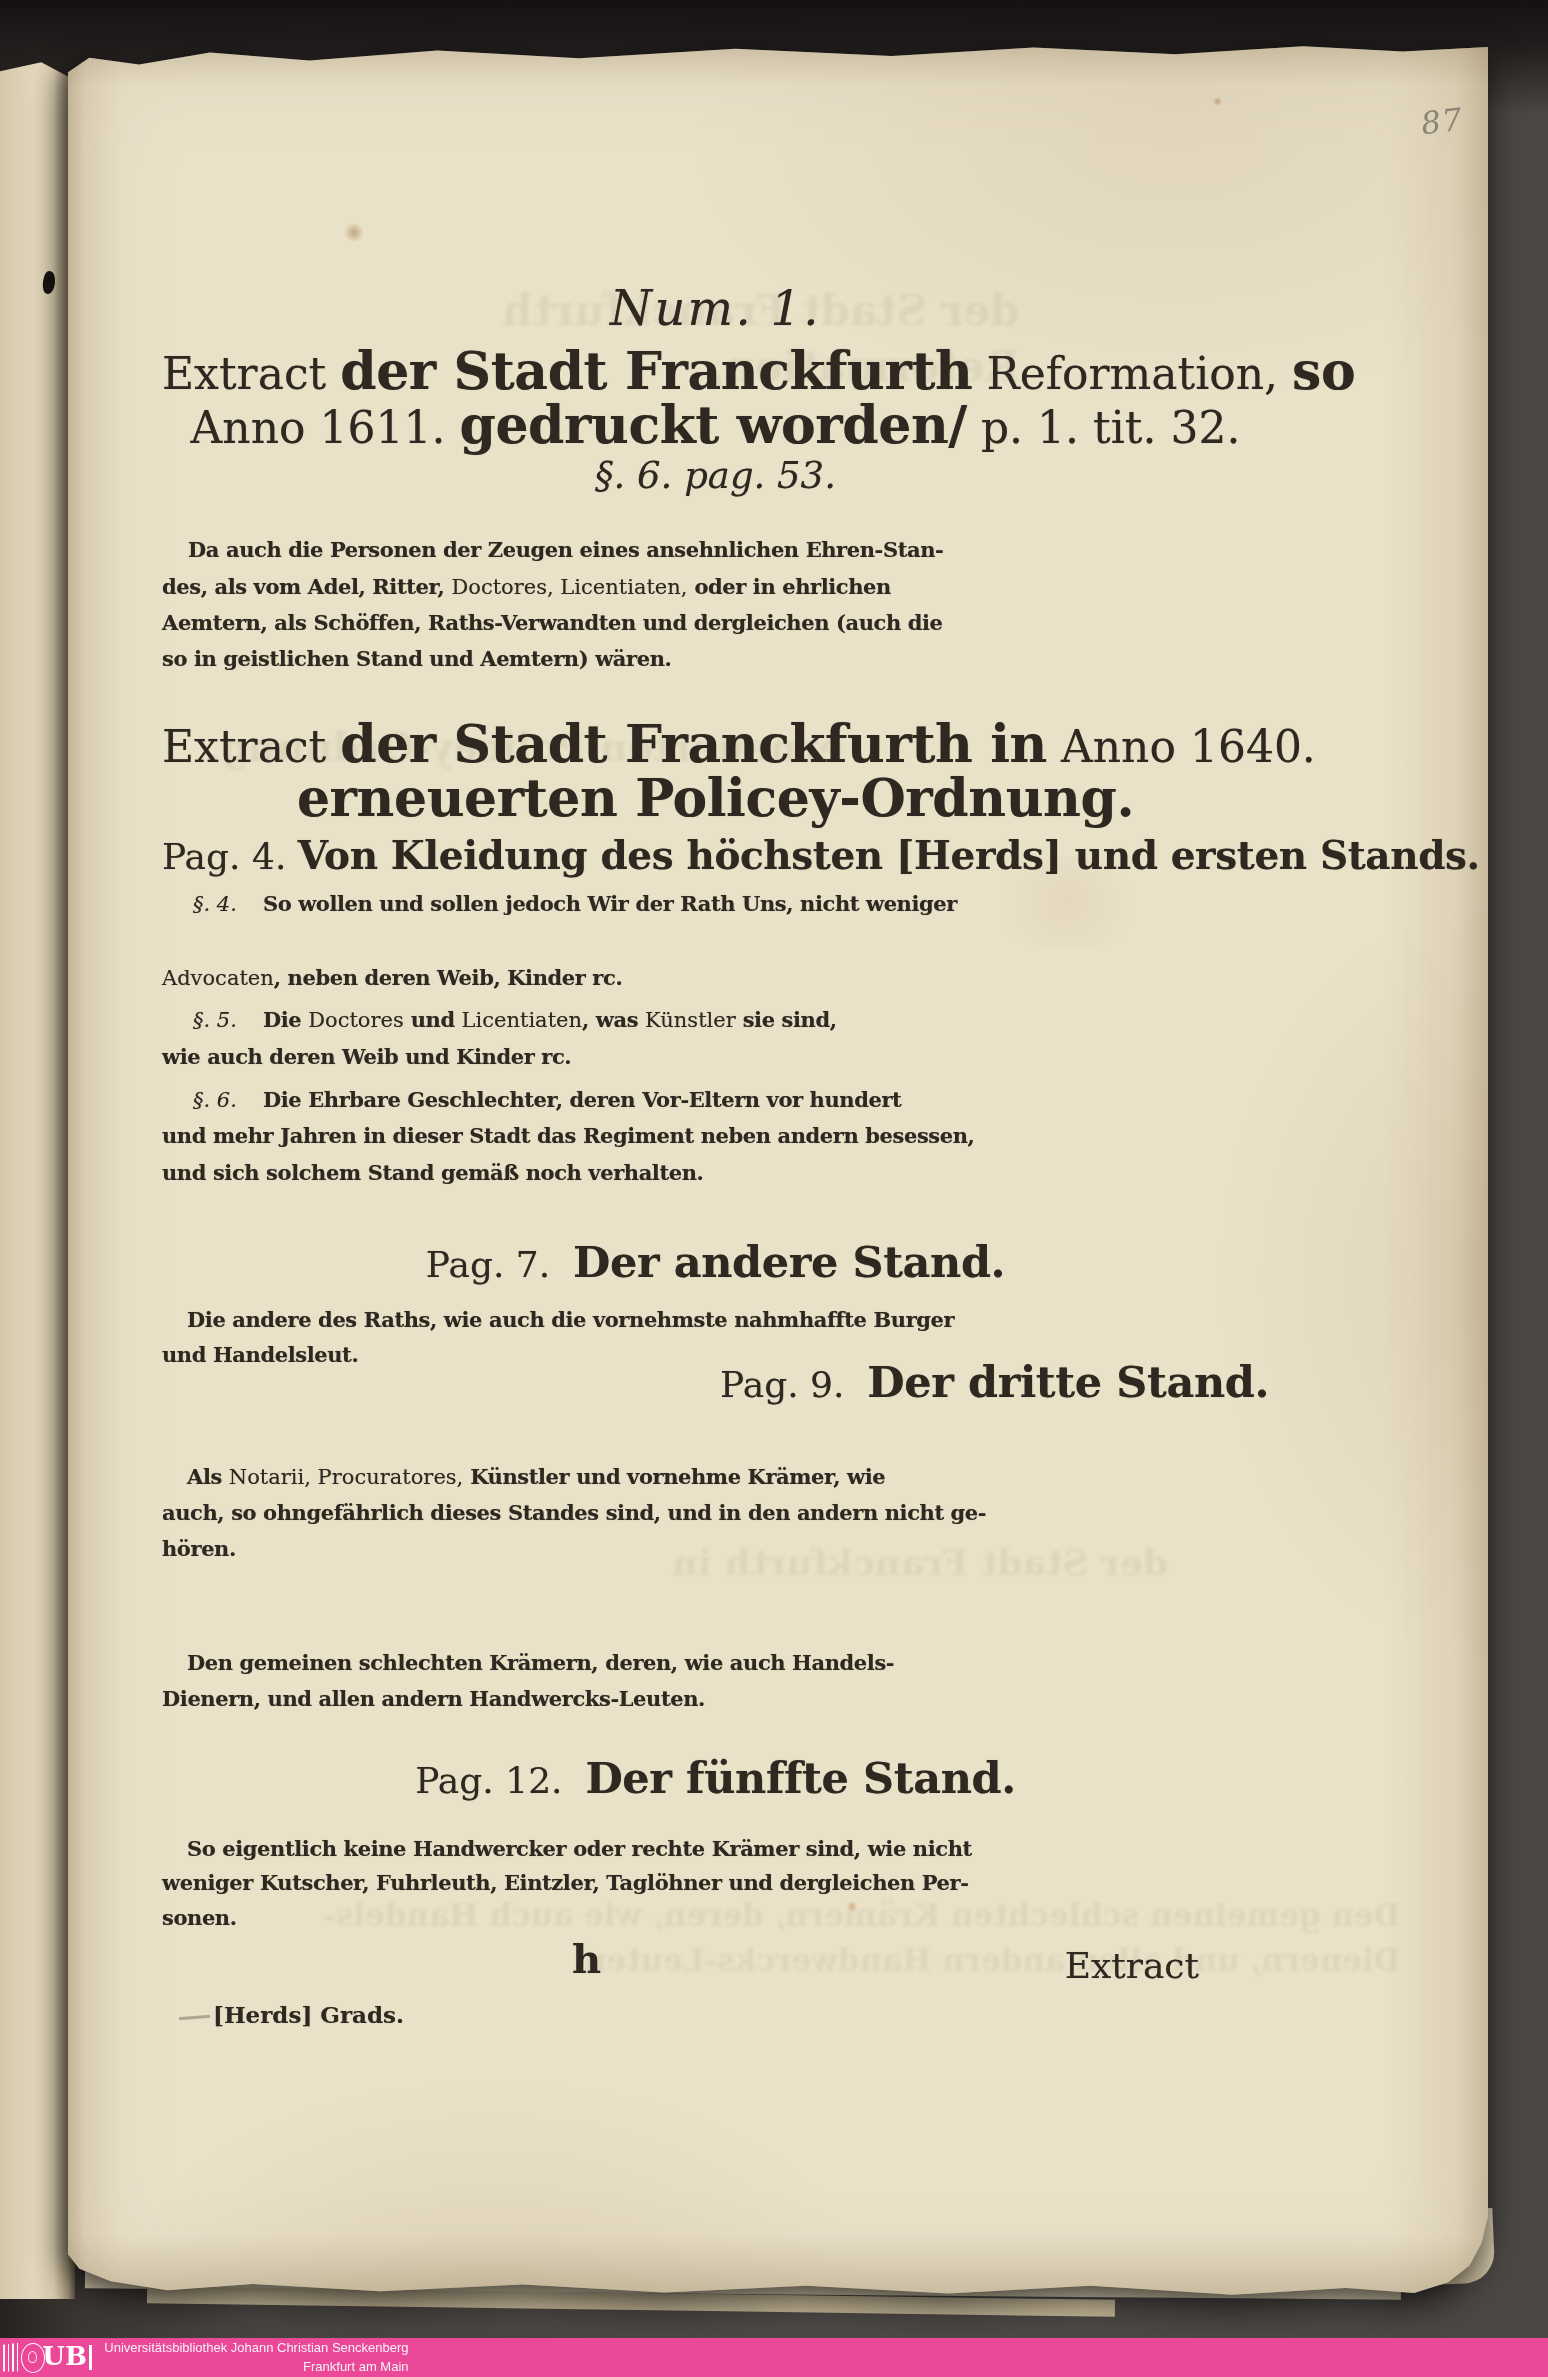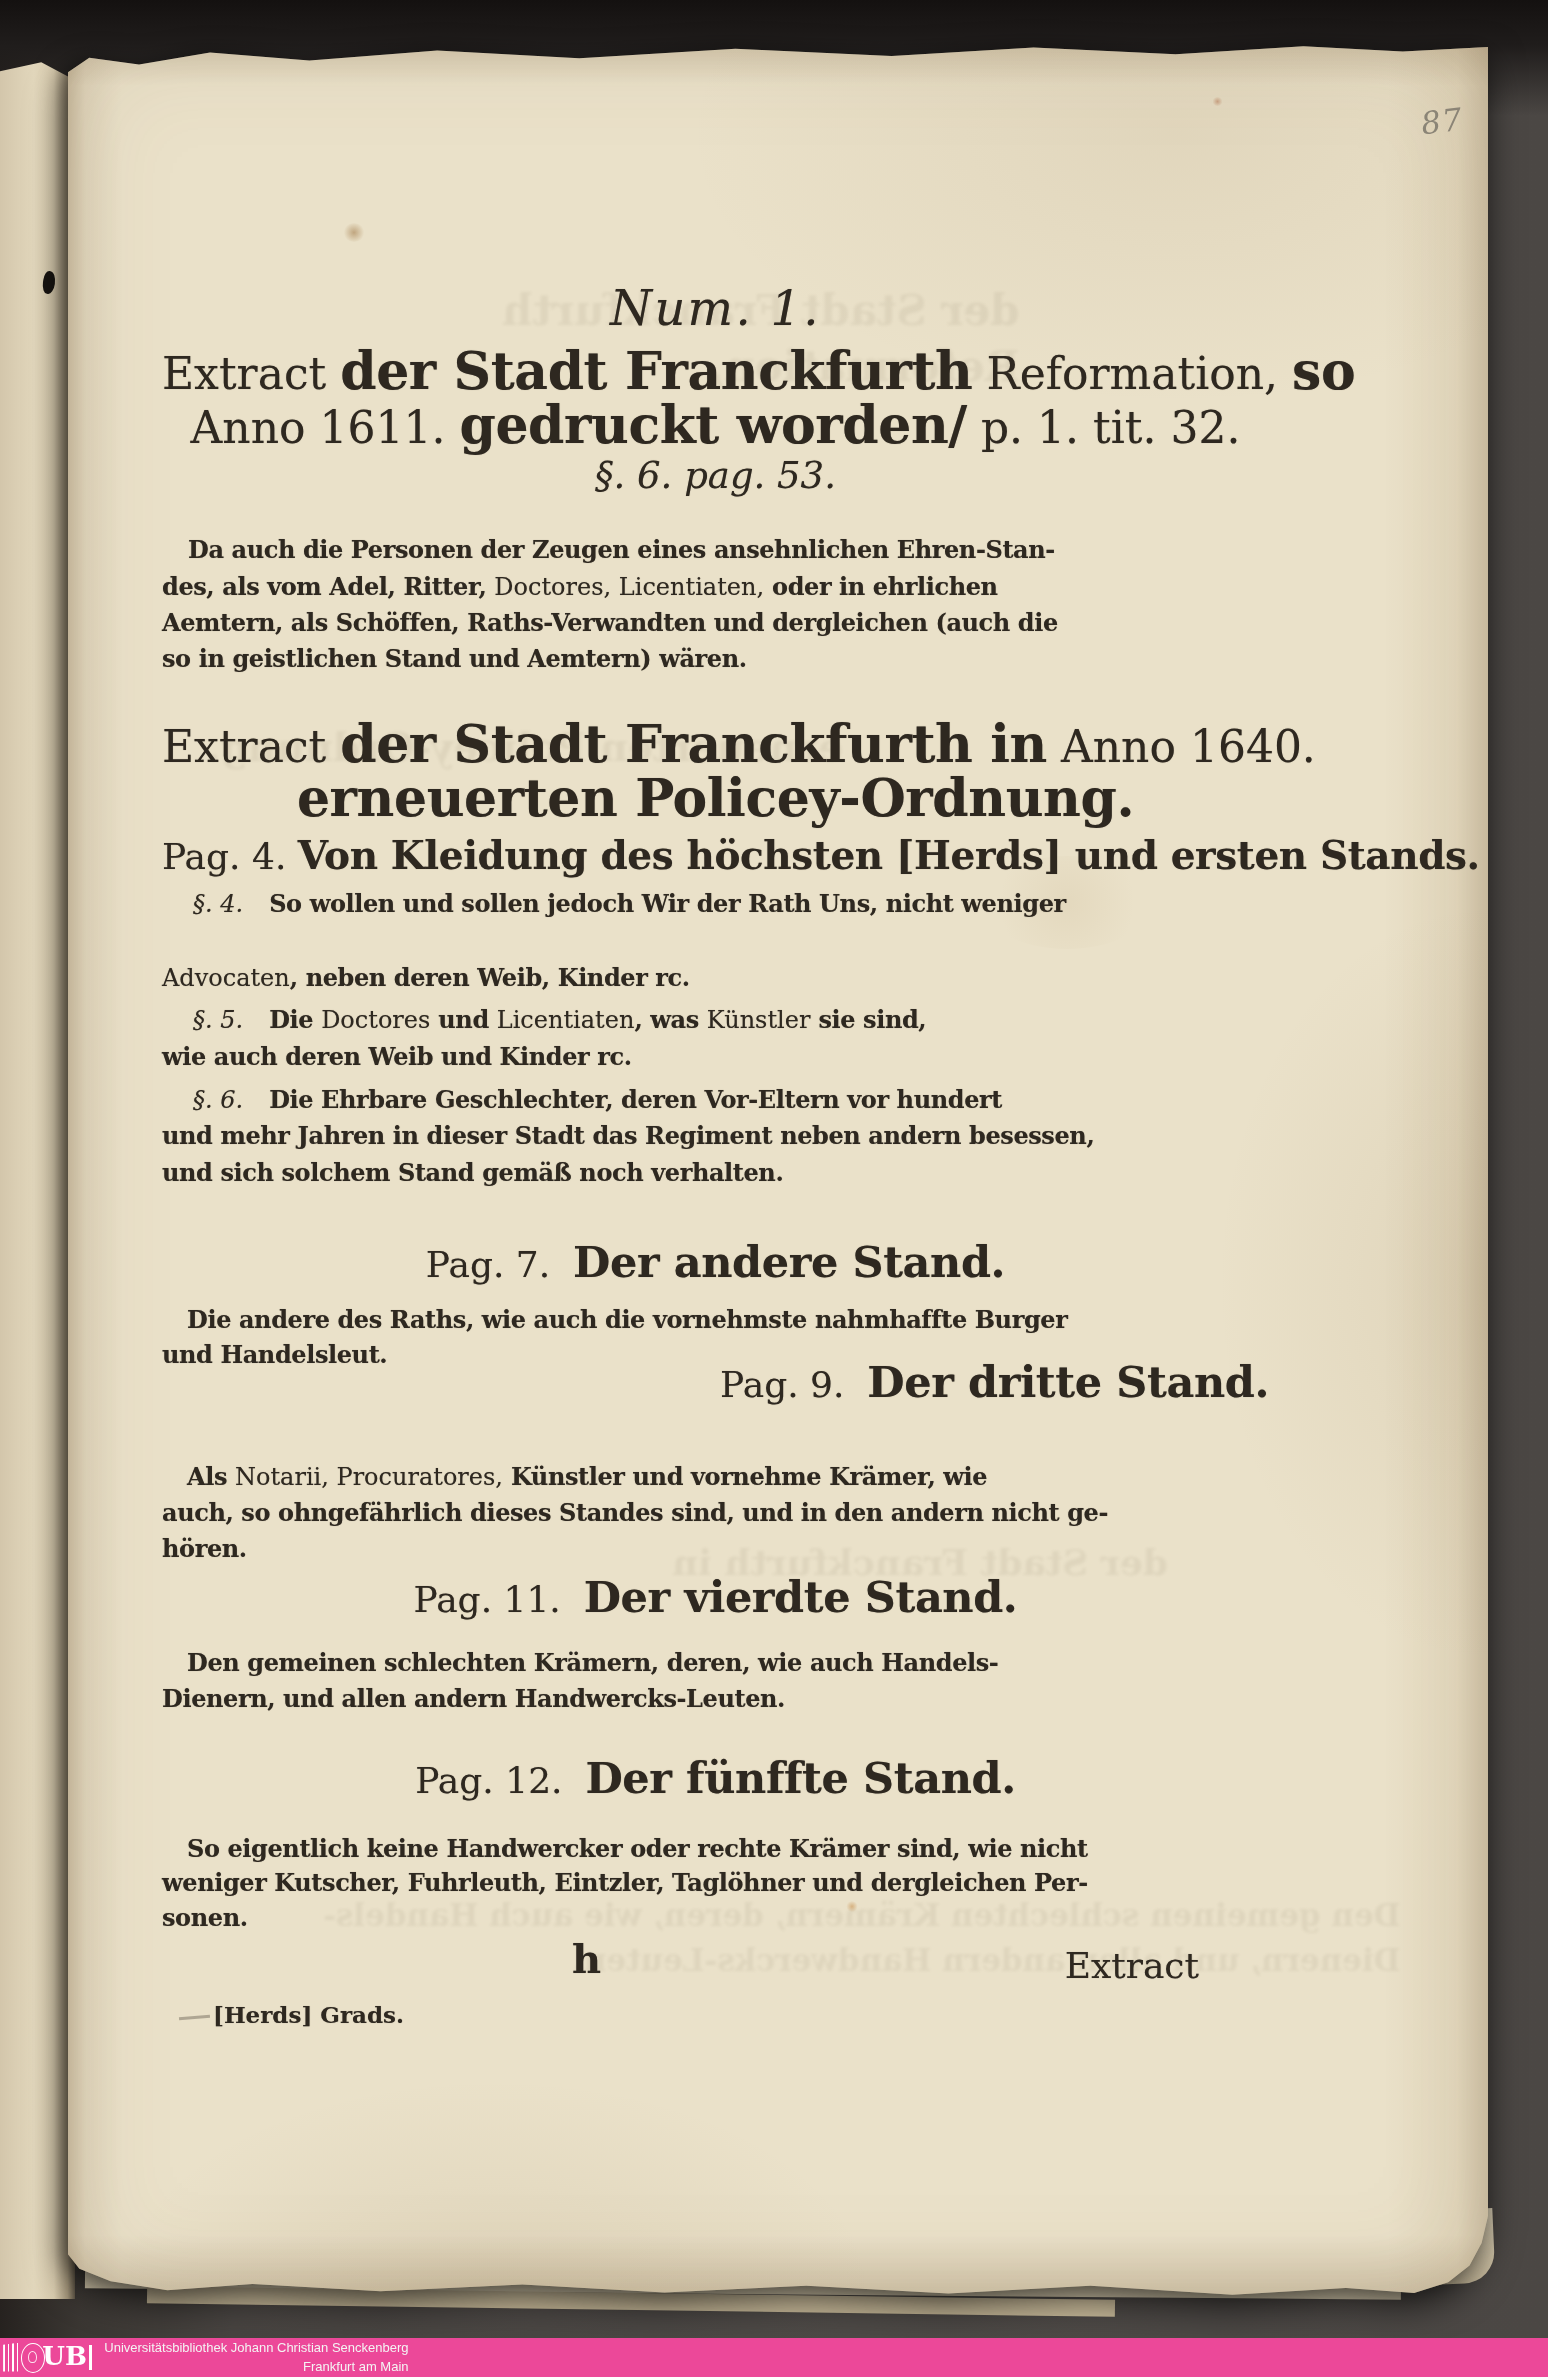--- a/index.html
+++ b/index.html
@@ -44,21 +44,21 @@
       3% 99.3%,.8% 98.75%,0% 98.1%);}
   
   .ghost{position:absolute;transform:scaleX(-1);opacity:.08;filter:blur(1.5px);
     color:#5d5138;font-weight:700;white-space:nowrap;}
   .stain{position:absolute;border-radius:50%;}
   .pencil{position:absolute;font:italic 31px "DejaVu Serif",serif;color:#837d70;
     transform:rotate(-7deg);letter-spacing:1.5px;opacity:.9;}
   .pencil-dash{position:absolute;width:31px;height:3.1px;background:#968d7c;transform:rotate(-5deg);opacity:.7;}
   
   .text-col{position:absolute;left:94px;top:0;width:1107px;height:100%;}
-  .ln{position:absolute;white-space:nowrap;font-size:24px;line-height:36px;
+  .ln{position:absolute;white-space:nowrap;font-size:21px;line-height:36px;
       text-shadow:0 0 0.8px rgba(46,40,32,.45);}
   .ctr{left:0;width:100%;text-align:center;}
   .fr{font-weight:700;letter-spacing:-0.4px;}          
   .an{font-weight:400;letter-spacing:0;}              
   .it{font-style:italic;font-weight:400;}
   .t-num{font:italic 48px "DejaVu Serif",serif;letter-spacing:2.3px;}
   .t-lg{font-size:44px;line-height:51px;}
   .t-lg .fr{font-size:52px;}
   .t-md{font-size:36px;line-height:43px;}
   .t-md .fr{font-size:39px;}
@@ -153,21 +153,20 @@
 
       <div class="ln fr" style="top:1259px;left:25px;">Die andere des Raths, wie auch die vornehmste nahmhaffte Burger</div>
       <div class="ln fr" style="top:1294px;left:0;">und Handelsleut.</div>
 
       <div class="ln ctr t-md" style="top:1318px;text-align:right;"><span class="an">Pag. 9.</span>&nbsp; <span class="fr" style="font-size:43px;">Der dritte Stand.</span></div>
 
       <div class="ln" style="top:1416px;left:25px;"><span class="fr">Als </span><span class="an">Notarii, Procuratores,</span><span class="fr"> Künstler und vornehme Krämer, wie</span></div>
       <div class="ln fr" style="top:1452px;left:0;">auch, so ohngefährlich dieses Standes sind, und in den andern nicht ge-</div>
       <div class="ln fr" style="top:1488px;left:0;">hören.</div>
 
-      <div class="ln ctr t-md" style="top:1533px;"><span class="an">Pag. 11.</span>&nbsp; <span class="fr" style="font-size:43px;">Der vierdte Stand.</span></div>
 
       <div class="ln fr" style="top:1602px;left:25px;">Den gemeinen schlechten Krämern, deren, wie auch Handels-</div>
       <div class="ln fr" style="top:1638px;left:0;">Dienern, und allen andern Handwercks-Leuten.</div>
 
       <div class="ln ctr t-md" style="top:1714px;"><span class="an">Pag. 12.</span>&nbsp; <span class="fr" style="font-size:43px;">Der fünffte Stand.</span></div>
 
       <div class="ln fr" style="top:1788px;left:25px;">So eigentlich keine Handwercker oder rechte Krämer sind, wie nicht</div>
       <div class="ln fr" style="top:1822px;left:0;">weniger Kutscher, Fuhrleuth, Eintzler, Taglöhner und dergleichen Per-</div>
       <div class="ln fr" style="top:1857px;left:0;">sonen.</div>
 

